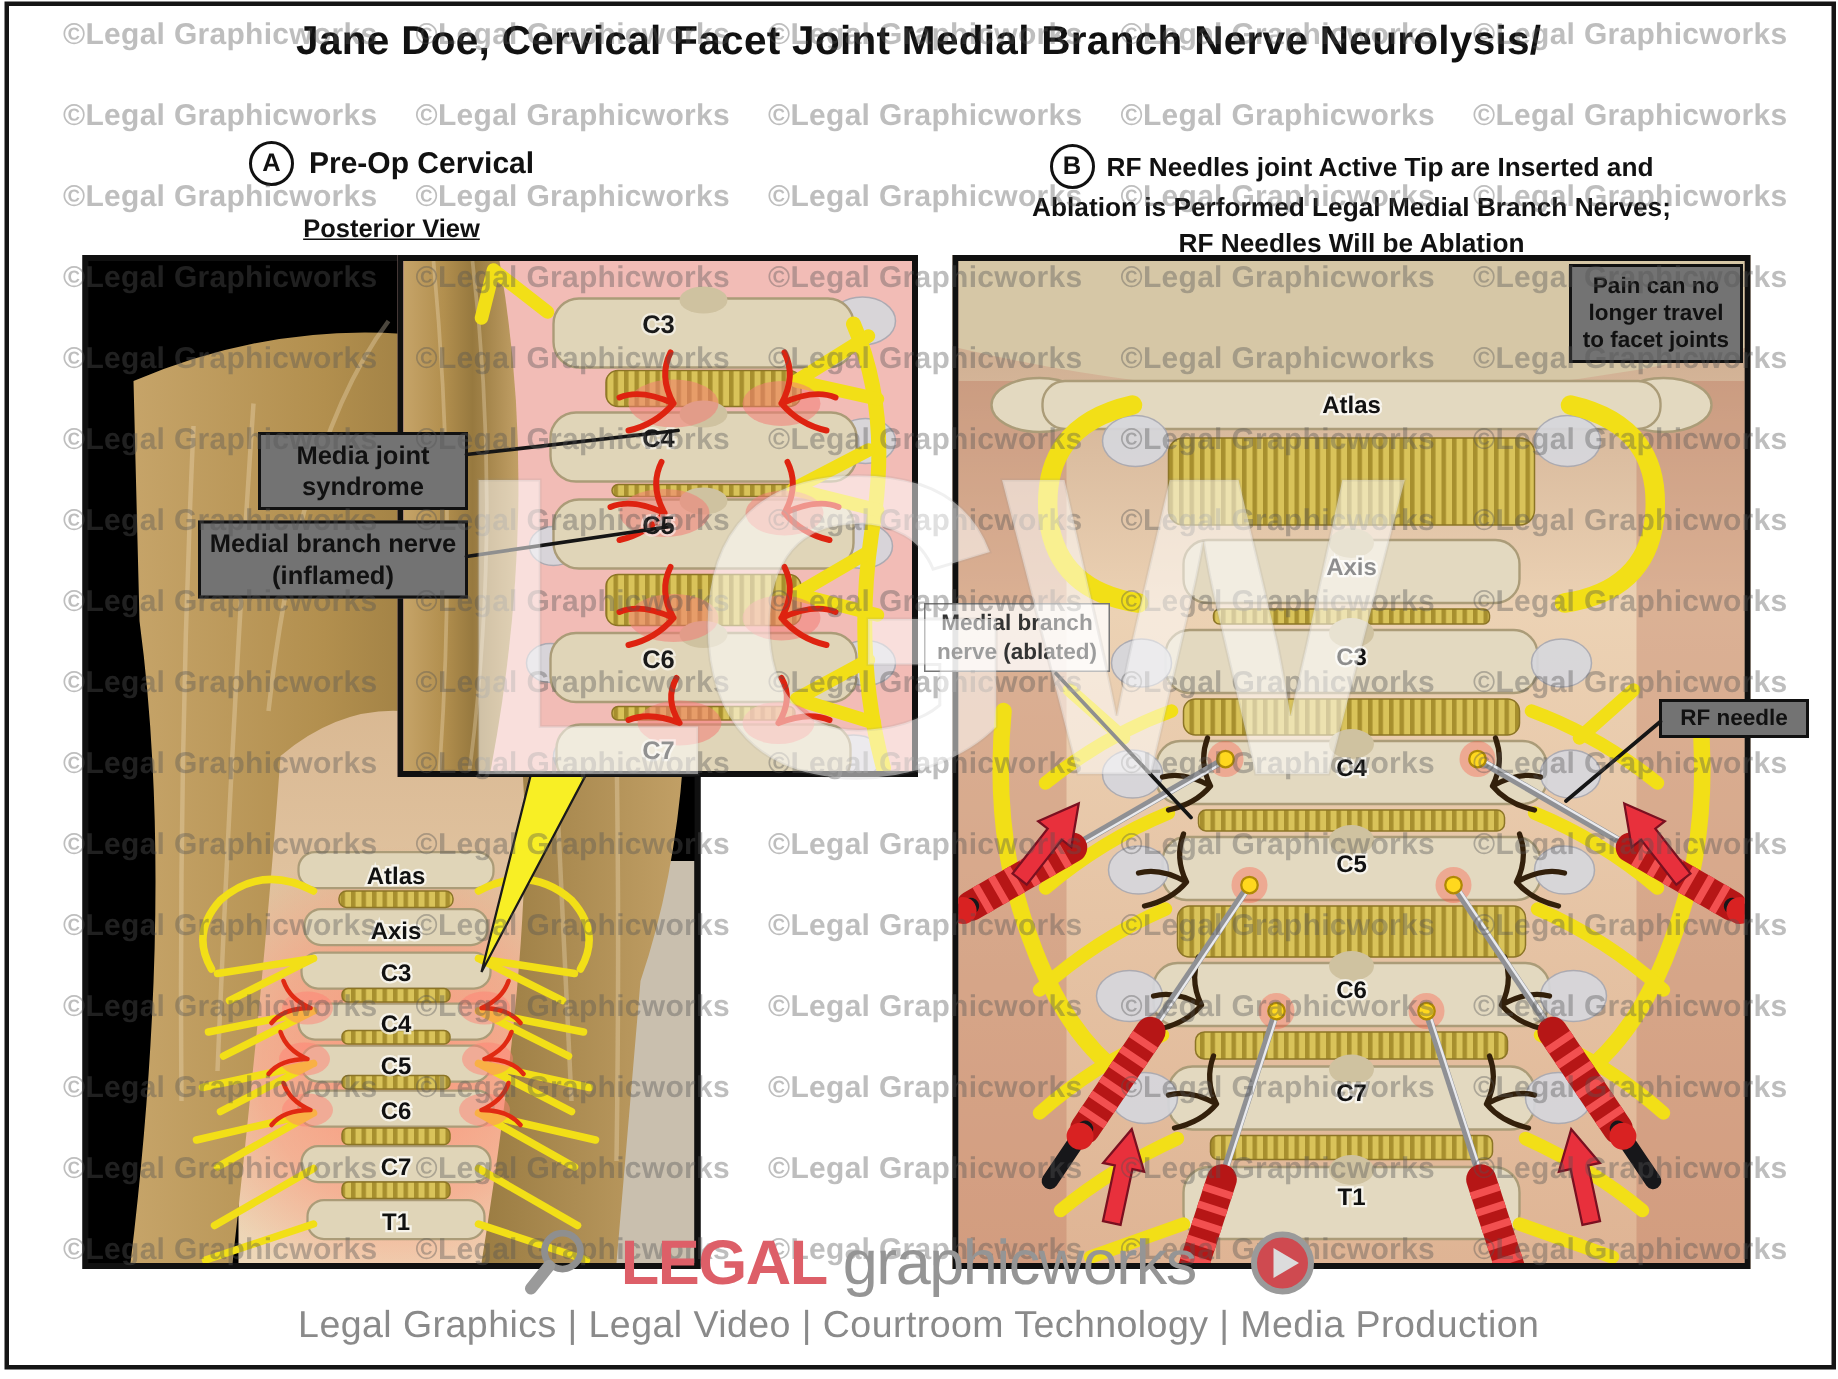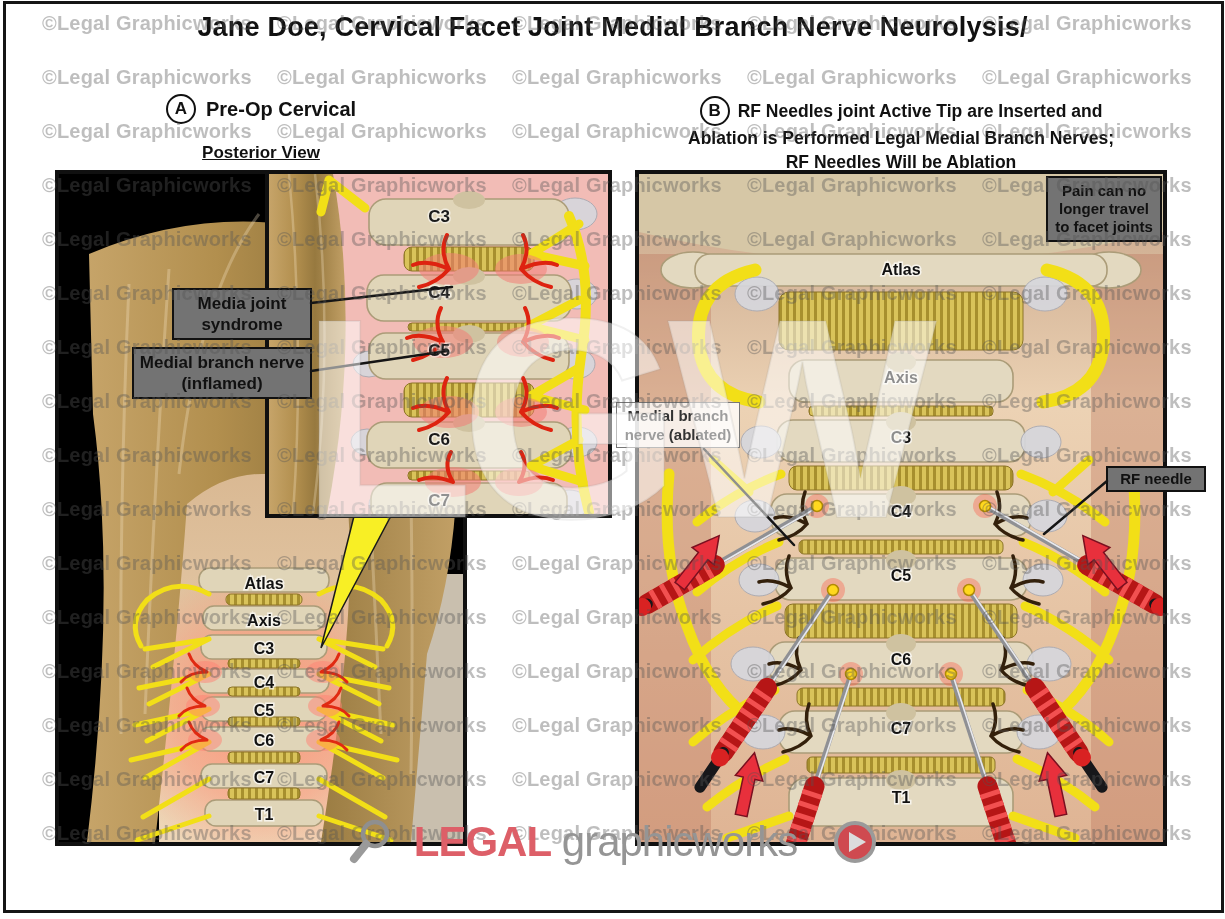--- a/index.html
+++ b/index.html
@@ -539,13 +539,14 @@
     <svg width="46" height="48" viewBox="0 0 46 48">
       <circle cx="28" cy="16" r="12" fill="none" stroke="#8f8f8f" stroke-width="4.5"></circle>
       <line x1="19" y1="26" x2="7" y2="41" stroke="#9a9a9a" stroke-width="8" stroke-linecap="round"></line>
     </svg>
     <div class="brand"><span class="b1">LEGAL</span> <span class="rest">graphicworks</span></div>
     <svg width="46" height="46" viewBox="0 0 46 46" style="margin-left:14px">
       <circle cx="23" cy="23" r="19" fill="#cf4a50" stroke="#9a9a9a" stroke-width="4"></circle>
       <polygon points="17,13 34,23 17,33" fill="#dcdcdc"></polygon>
     </svg>
   </div>
+  <div class="tagline">Legal Graphics | Legal Video | Courtroom Technology | Media Production</div>
 </div>
 
 </body></html>

